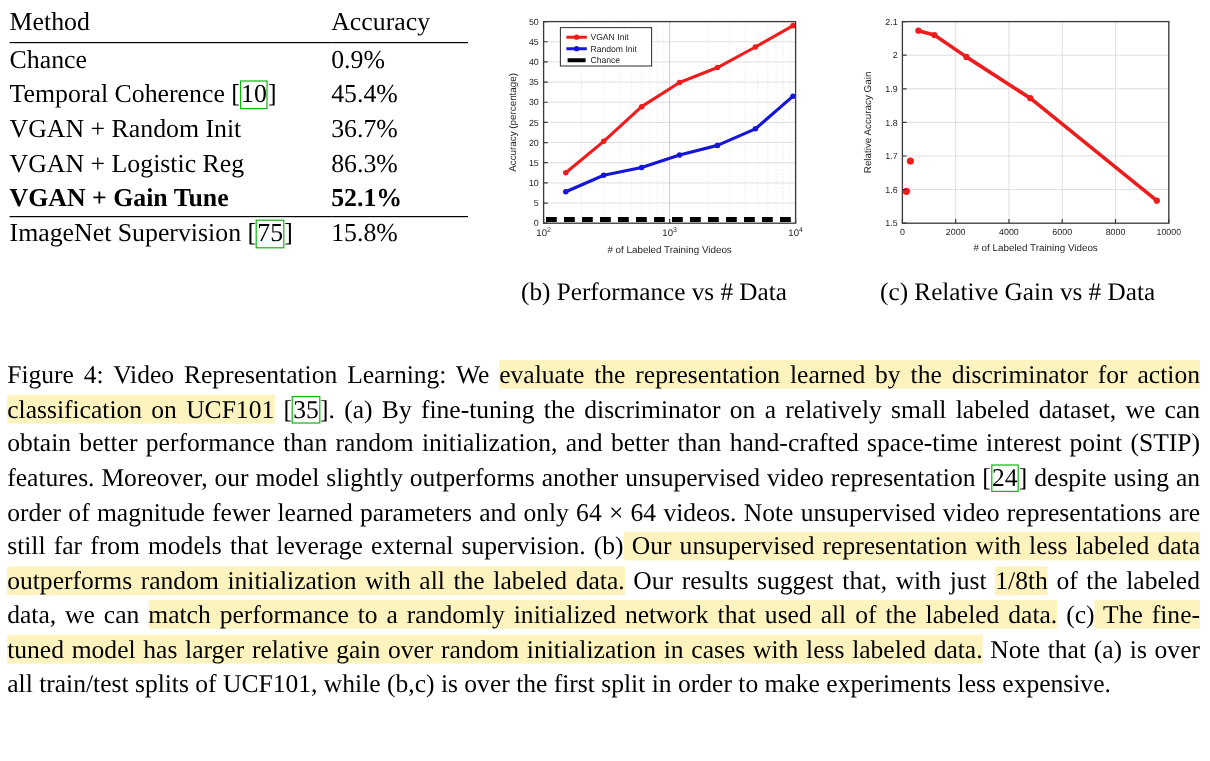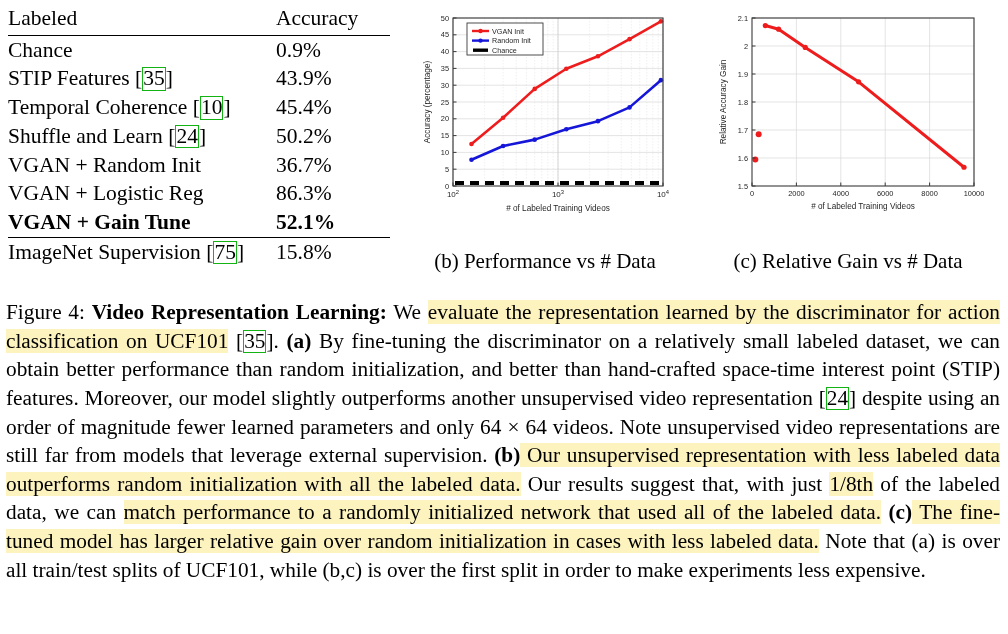--- a/index.html
+++ b/index.html
@@ -48,79 +48,71 @@
   tr.bold-row td { font-weight: bold; }
   .cite-box {
     border: 1px solid #13b313;
     padding: 0 0px;
     display: inline-block;
     line-height: 1.0;
   }
   .subcap {
     text-align: center;
     font-size: 21px;
-    margin-top: 28px;
+    margin-top: 10px;
     font-family: "Liberation Serif", serif;
   }
 
   
   .plot-block { width: 298px; padding-top: 6px; }
   .plot-block.c { width: 308px; }
   .plot-svg { display: block; margin: 0 auto; }
 
   
   .caption {
     font-size: 21.3px;
     line-height: 1.345;
     text-align: justify;
     padding: 0 8px 0 6px;
     margin-top: 20px;
     font-family: "Liberation Serif", serif;
   }
-  .caption b { font-weight: bold; }
+  .caption b { font-weight: normal; }
   .hl { background: #fdf3bf; }
   .cite-box-c {
     border: 1px solid #13b313;
     display: inline-block;
     line-height: 1.0;
     padding: 0 0px;
   }
 </style>
 </head>
 <body>
 
 <div class="figure-wrap">
 
   <div class="top-row">
 
     <div class="table-block">
       <table class="acc-table">
         <tbody id="table-body">
             <tr class="head-row">
-              <th class="col-method">Labeled</th>
+              <th class="col-method">Method</th>
               <th class="col-acc">Accuracy</th>
             </tr>
             <tr class="rule-under-head">
               <td colspan="2"></td>
             </tr>
             <tr>
               <td class="col-method">Chance</td>
               <td class="col-acc">0.9%</td>
             </tr>
             <tr>
-              <td class="col-method">STIP Features [<span class="cite-box">35</span>]</td>
-              <td class="col-acc">43.9%</td>
-            </tr>
-            <tr>
               <td class="col-method">Temporal Coherence [<span class="cite-box">10</span>]</td>
               <td class="col-acc">45.4%</td>
-            </tr>
-            <tr>
-              <td class="col-method">Shuffle and Learn [<span class="cite-box">24</span>]</td>
-              <td class="col-acc">50.2%</td>
             </tr>
             <tr>
               <td class="col-method">VGAN + Random Init</td>
               <td class="col-acc">36.7%</td>
             </tr>
             <tr>
               <td class="col-method">VGAN + Logistic Reg</td>
               <td class="col-acc">86.3%</td>
             </tr>
             <tr class="bold-row">

